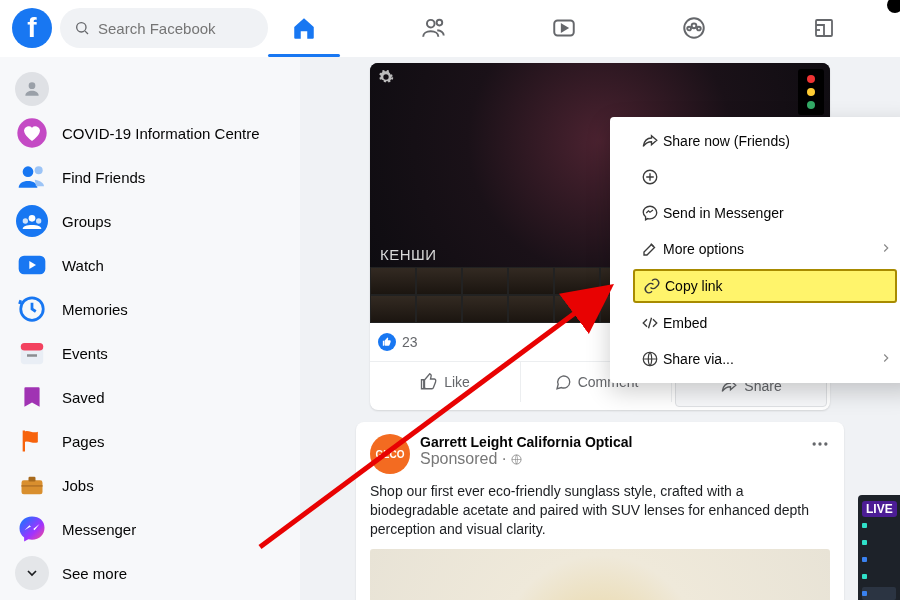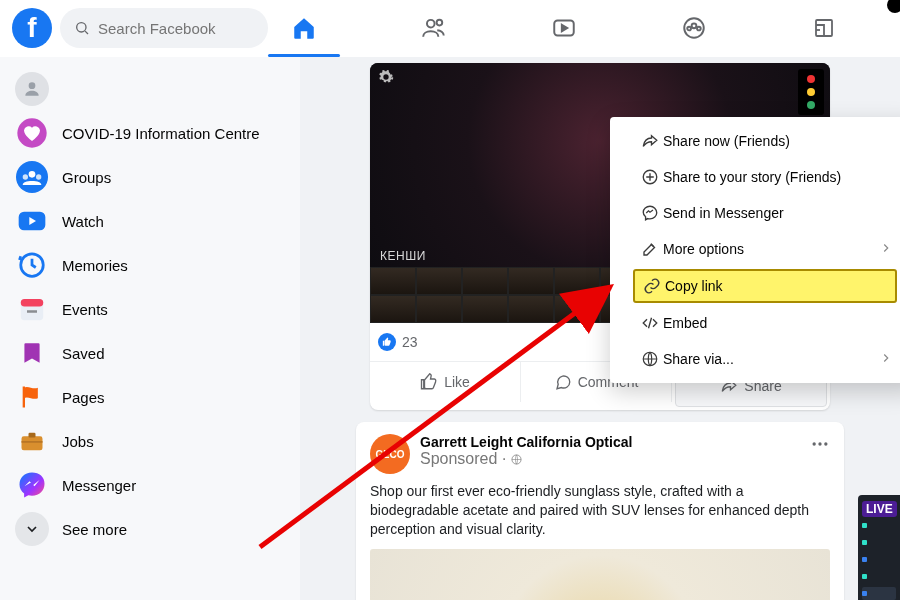--- a/index.html
+++ b/index.html
@@ -30,21 +30,21 @@
   .media{height:260px;background:#1a1a1f;border-radius:8px 8px 0 0;overflow:hidden;position:relative}
   .media-hero{position:absolute;inset:0;background:
      radial-gradient(circle at 50% 30%, #4b2230 0%, #1a1118 45%, #0b0b0f 100%);} 
   .media-gear{position:absolute;top:6px;left:8px;color:#bbb}
   .media-badge{position:absolute;top:6px;right:6px;width:26px;height:40px;border-radius:3px;background:#000;display:flex;flex-direction:column;align-items:center;justify-content:space-around;padding:3px 0}
   .media-badge .dot{width:8px;height:8px;border-radius:50%}
   .roster{position:absolute;left:0;right:0;bottom:0;height:56px;background:#0d0d11;display:flex;flex-direction:column}
   .roster-row{flex:1;display:flex}
   .roster-cell{flex:1;border:1px solid #222;background:linear-gradient(#332a22,#1b1510)}
   .roster-cell.q{background:#666;color:#ddd;display:flex;align-items:center;justify-content:center;font-size:12px}
-  .kenshi{position:absolute;left:10px;bottom:60px;color:#d8d8d8;font-size:12px;letter-spacing:.5px}
+  .kenshi{position:absolute;left:10px;bottom:60px;color:#d8d8d8;font-size:15px;letter-spacing:.5px}
 
   .reacts{display:flex;align-items:center;padding:10px 8px;color:#65676b;border-bottom:1px solid #eceef0;font-size:14px}
   .like-bubble{width:18px;height:18px;border-radius:50%;background:#1877f2;color:#fff;display:flex;align-items:center;justify-content:center;margin-right:6px}
   .actions{display:flex}
   .action{flex:1;display:flex;align-items:center;justify-content:center;gap:6px;height:40px;color:#65676b;cursor:pointer;border-right:1px solid #eceef0}
   .action:last-child{border-right:none}
   .action.boxed{background:#f7f8fa;border:1px solid #dfe1e4;border-radius:4px;margin:3px}
 
   .card2{margin-top:12px;padding:12px 14px}
   .c2-head{display:flex;align-items:flex-start}
@@ -144,20 +144,31 @@
       <span class="lbl"></span>
     </div>
     <div class="side-item">
       <div class="side-ico">
             <svg width="32" height="32" viewBox="0 0 24 24">
               <circle cx="12" cy="12" r="11" fill="#c44ac4"></circle>
               <path d="M12 18s-6-4-6-8a3.5 3.5 0 0 1 6-2 3.5 3.5 0 0 1 6 2c0 4-6 8-6 8z" fill="#fff"></path>
             </svg>
           </div>
       <span class="lbl">COVID-19 Information Centre</span>
+    </div>
+    <div class="side-item">
+      <div class="side-ico">
+            <svg width="32" height="32" viewBox="0 0 24 24" fill="#1877f2">
+              <circle cx="9" cy="8" r="4"></circle>
+              <path d="M2 20c0-3 3-5 7-5s7 2 7 5z"></path>
+              <circle cx="17" cy="7" r="3" fill="#9cc4f6"></circle>
+              <path d="M14 14c3 .3 7 2 7 5h-6" fill="#9cc4f6"></path>
+            </svg>
+          </div>
+      <span class="lbl">Find Friends</span>
     </div>
     <div class="side-item">
       <div class="side-ico">
             <svg width="32" height="32" viewBox="0 0 24 24">
               <circle cx="12" cy="12" r="12" fill="#1877f2"></circle>
               <circle cx="12" cy="10" r="2.5" fill="#fff"></circle>
               <circle cx="7" cy="12" r="2" fill="#cfe3fb"></circle>
               <circle cx="17" cy="12" r="2" fill="#cfe3fb"></circle>
               <path d="M5 18c0-2 3-3 7-3s7 1 7 3" fill="#fff"></path>
             </svg>
@@ -356,21 +367,20 @@
           </span>
       <span>Share now (Friends)</span>
     </div>
     <div class="pop-item">
       <span class="pi-ico">
             <svg width="18" height="18" viewBox="0 0 24 24" fill="none" stroke="#3b3b3b" stroke-width="1.8">
               <circle cx="12" cy="12" r="9"></circle>
               <path d="M12 7v10M7 12h10"></path>
             </svg>
           </span>
-      <span>Share to your story (Friends)</span>
     </div>
     <div class="pop-item">
       <span class="pi-ico">
             <svg width="18" height="18" viewBox="0 0 24 24" fill="none" stroke="#3b3b3b" stroke-width="1.8">
               <path d="M12 3C7 3 3 6.6 3 11c0 2.5 1.2 4.6 3.1 6V21l2.9-1.6c.9.2 1.9.4 3 .4 5 0 9-3.6 9-8S17 3 12 3z"></path>
               <path d="M7 12l3-3 2 2 4-3" stroke-width="1.6"></path>
             </svg>
           </span>
       <span>Send in Messenger</span>
     </div>

